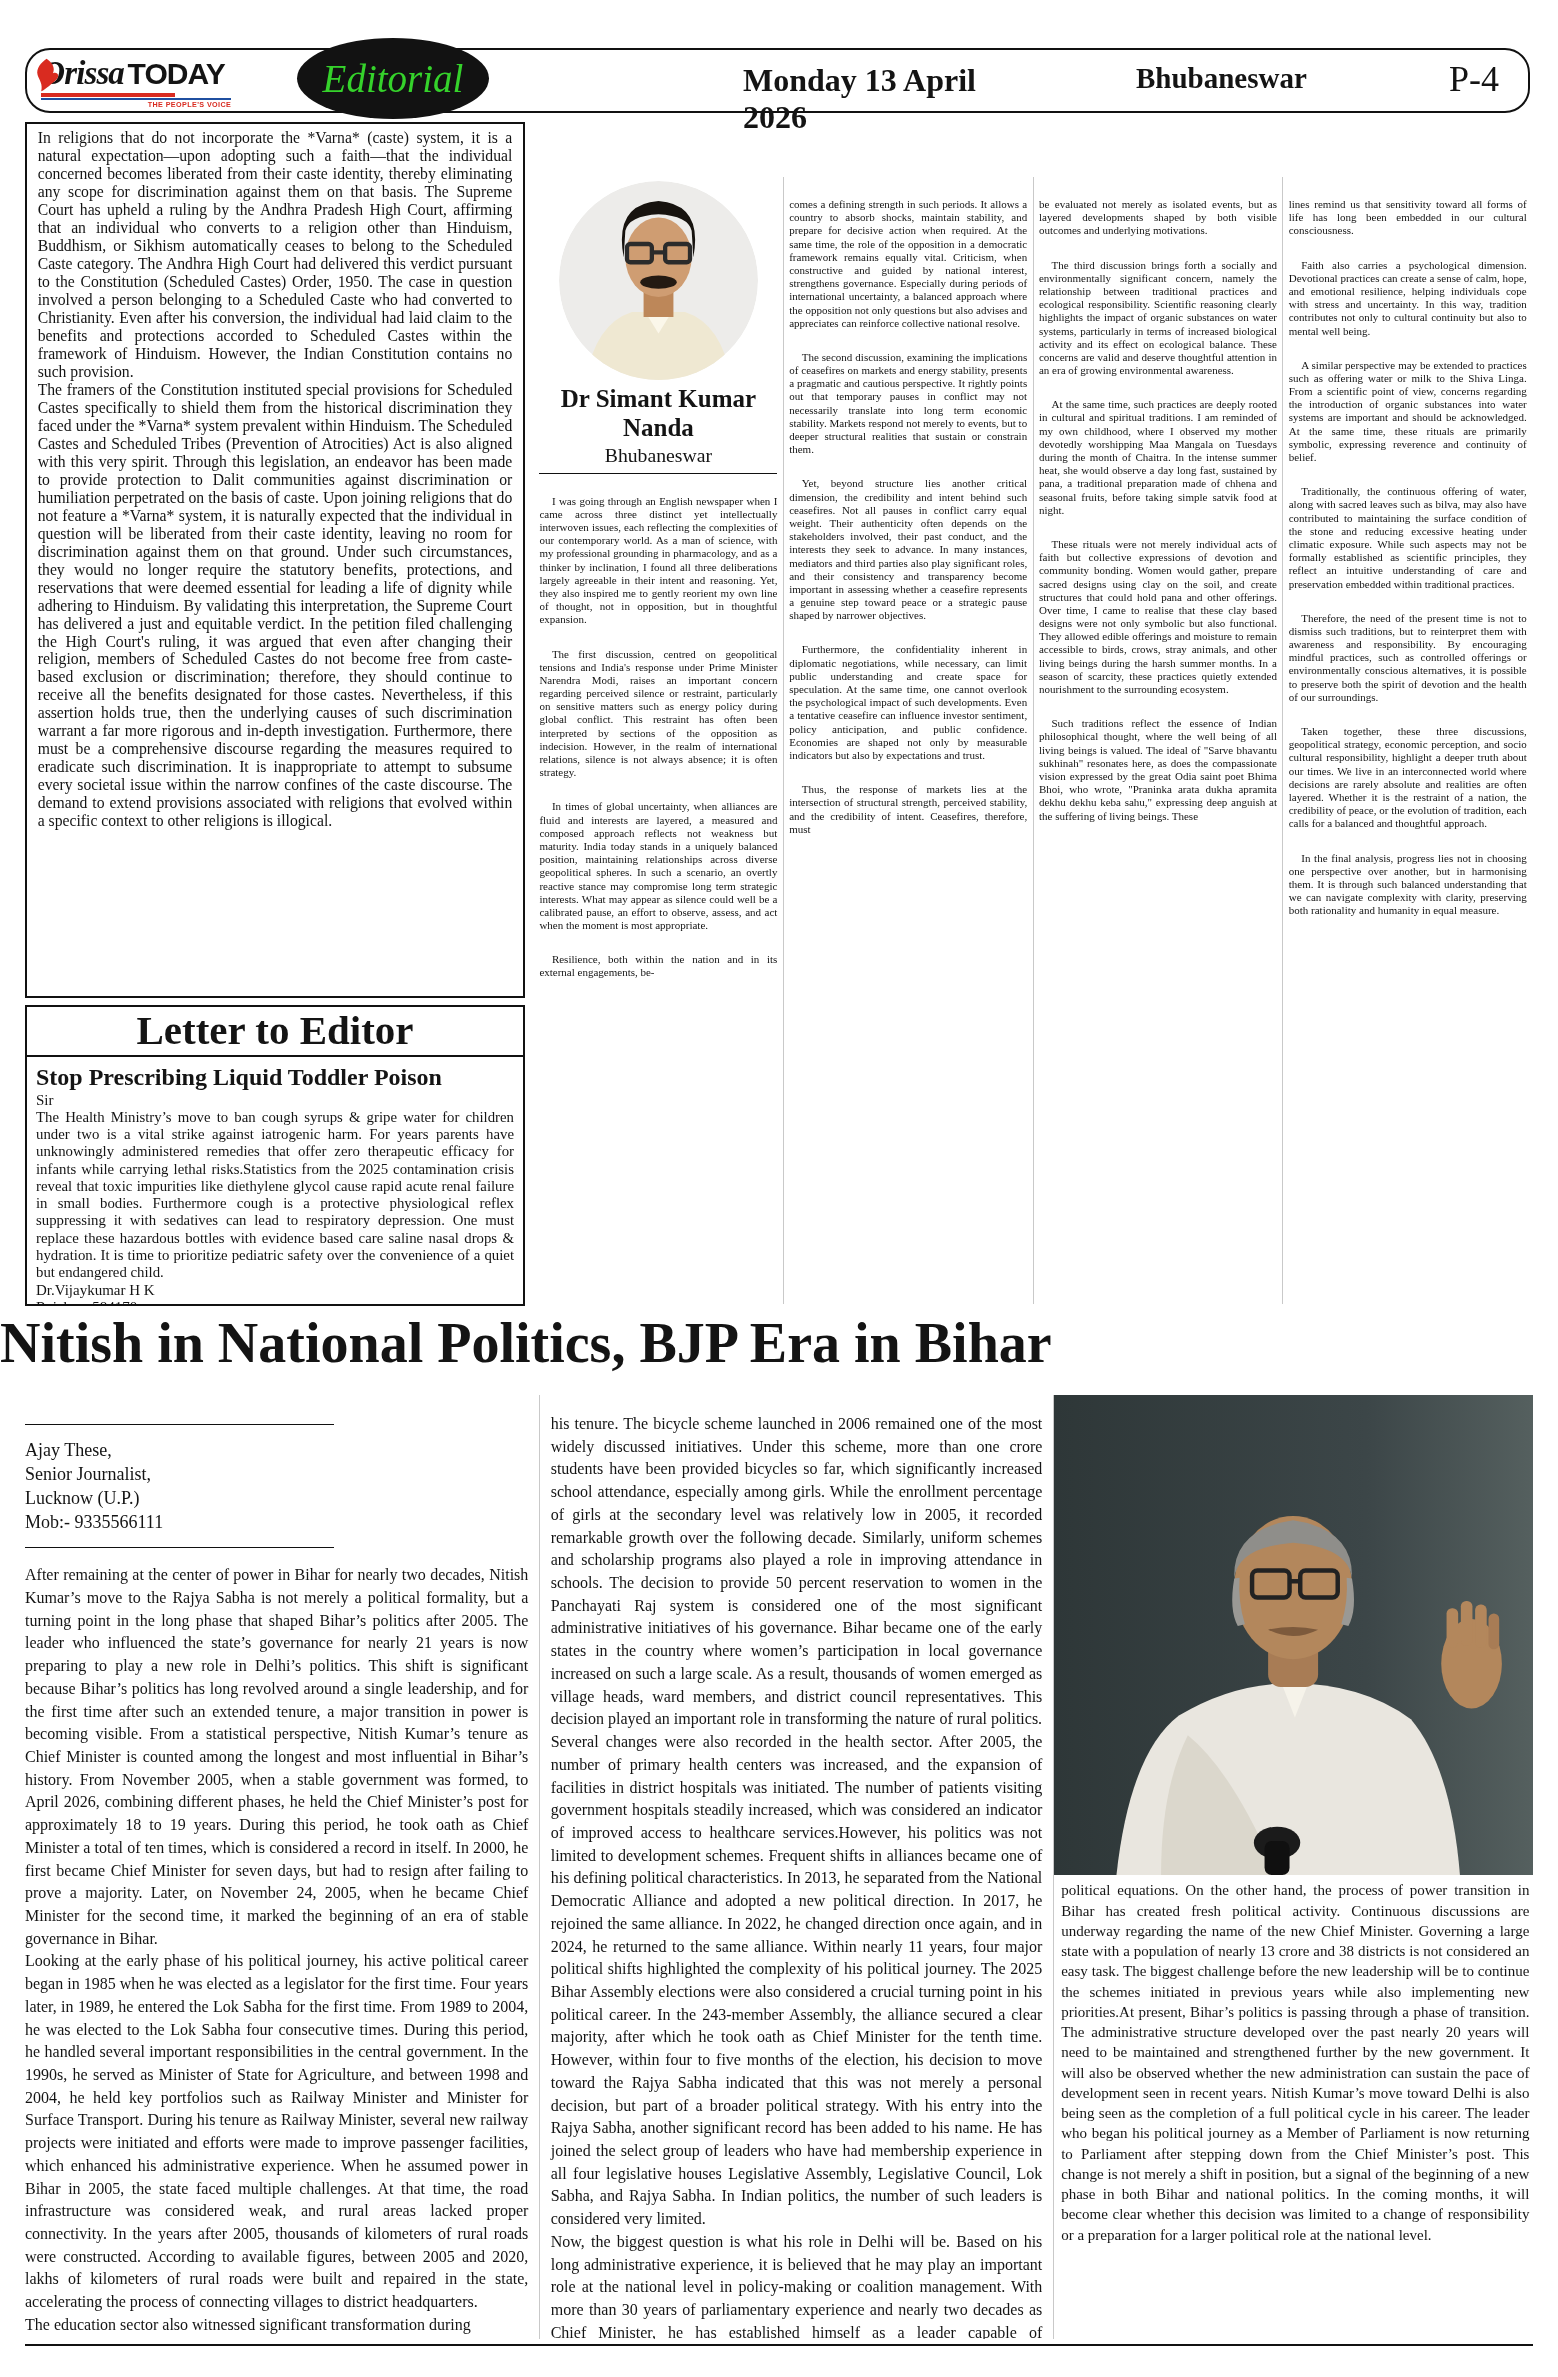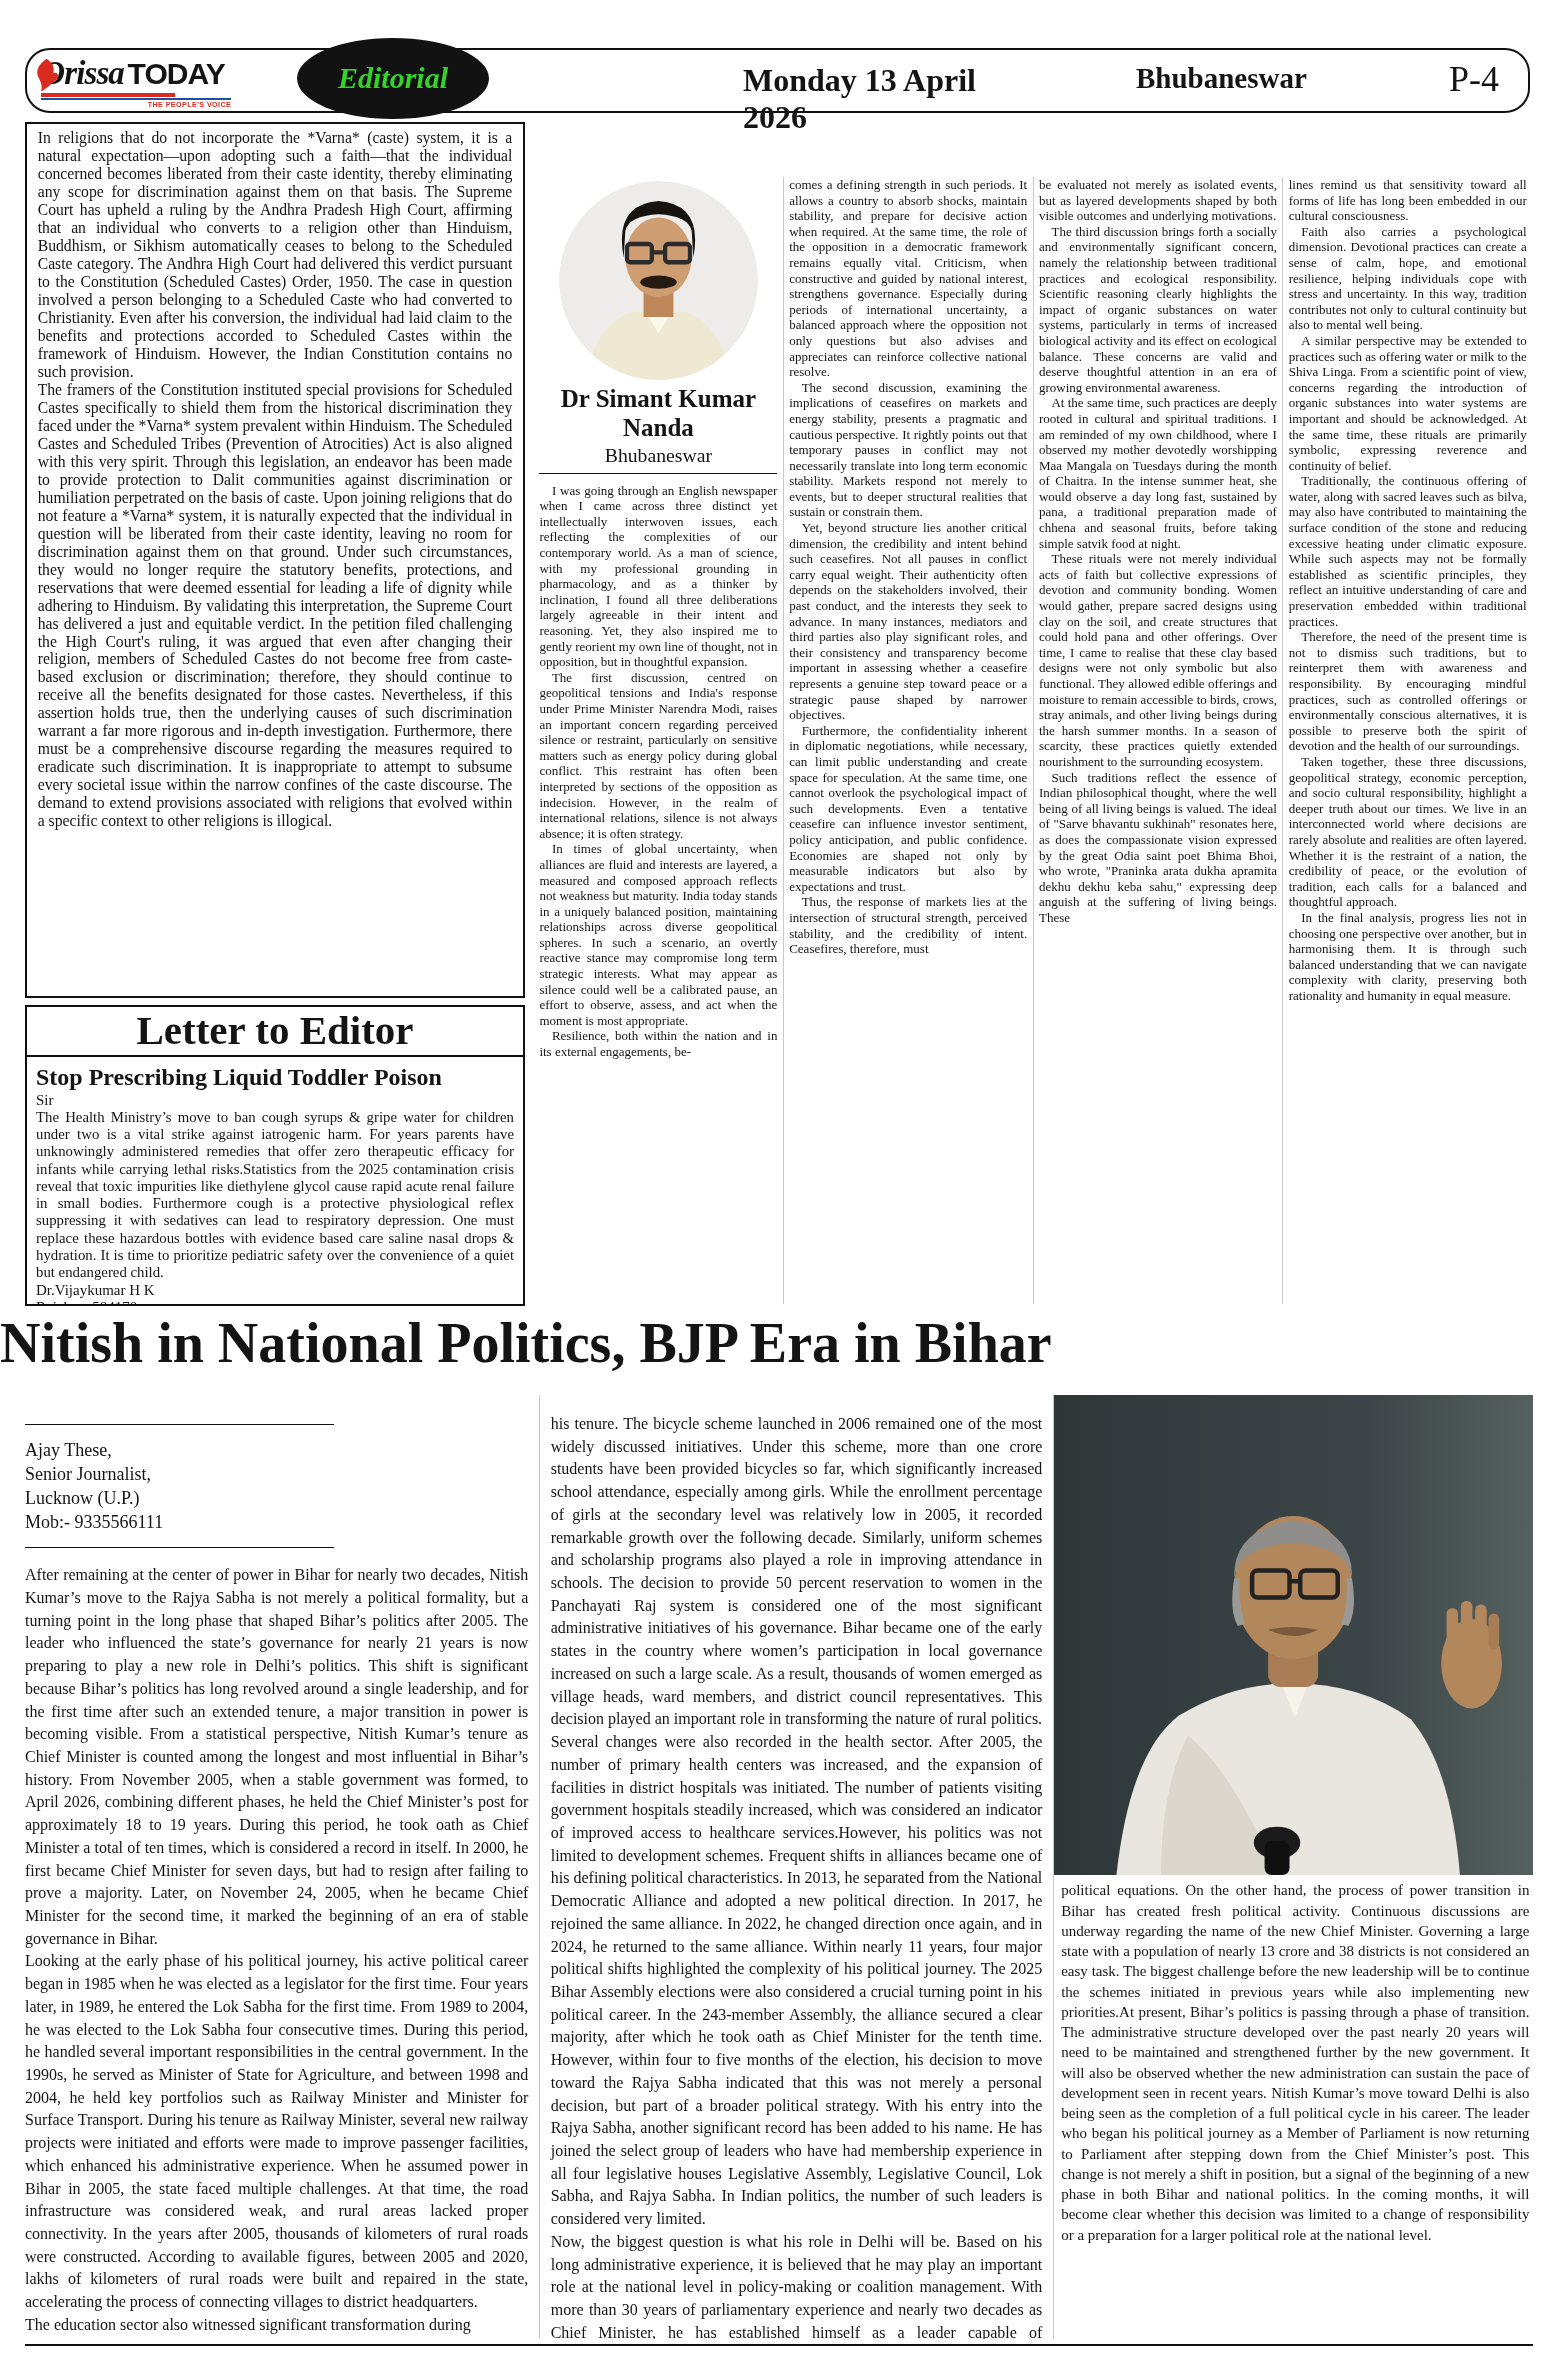--- a/index.html
+++ b/index.html
@@ -13,21 +13,21 @@
   .logo-line{display:flex;align-items:baseline;gap:3.6px;}
   .logo-orissa{font-style:italic;font-weight:bold;font-size:33px;letter-spacing:-0.9px;}
   .logo-today{font-family:"Liberation Sans","DejaVu Sans",sans-serif;font-weight:bold;font-size:30px;letter-spacing:-0.9px;}
   .bar-red{height:3.6px;background:#d92b20;width:134px;margin-top:0.9px;}
   .bar-blue{height:2.7px;background:#1f4fa0;width:190px;margin-top:0.9px;}
   .logo-tagline{font-family:"Liberation Sans",sans-serif;font-size:7.2px;color:#d92b20;
                 font-weight:bold;text-align:right;width:190px;letter-spacing:0.4px;}
   .logo-mark{position:absolute;left:-7.2px;top:1.8px;}
   .edit-oval{position:absolute;left:270px;top:-12.5px;width:192px;height:81px;background:#121212;
              border-radius:50%;display:flex;align-items:center;justify-content:center;}
-  .edit-oval span{color:#35d22b;font-style:italic;font-weight:bold;font-size:30px;}
+  .edit-oval span{color:#35d22b;font-style:italic;font-weight:normal;font-size:39px;}
   .mh-date{position:absolute;left:716px;top:11.6px;width:296px;text-align:left;font-weight:bold;font-size:32px;}
   .mh-city{position:absolute;left:1109px;top:11.6px;font-weight:bold;font-size:29px;}
   .mh-page{position:absolute;left:1422px;top:8px;font-size:36px;}
 
   
   .box{position:absolute;border:2.7px solid #111;background:#fff;box-sizing:border-box;overflow:hidden;}
   .p{margin:0;text-align:justify;}
   .ind{text-indent:12.5px;}
 
   
@@ -45,21 +45,21 @@
   .letter .p{font-size:14.8px;line-height:1.17;}
   .letter .sig{font-size:15px;margin:0;}
 
   
   .refl-head{position:absolute;left:528px;top:125px;width:1005px;text-align:center;
              font-size:39px;font-weight:bold;line-height:1.05;}
   .refl-cols{position:absolute;left:534px;top:177px;width:1001px;height:1127px;
              display:flex;overflow:hidden;}
   .rcol{width:238px;padding:0 5.4px;box-sizing:content-box;overflow:hidden;}
   .rcol + .rcol{border-left:0.9px solid #c9c9c9;}
-  .rcol .p{font-size:13px;line-height:1.2;}
+  .rcol .p{font-size:11px;line-height:1.2;margin-top:21px;}
   .portrait{width:199px;height:199px;border-radius:50%;overflow:hidden;margin:3.6px auto 5.4px auto;display:block;}
   .auth-name{text-align:center;font-weight:bold;font-size:25px;line-height:1.15;margin:1.8px 16px 0 16px;}
   .auth-city{text-align:center;font-size:19.7px;margin:1.8px 0 5.4px 0;}
   .auth-rule{border:0;border-top:1.8px solid #111;margin:0 0 9px 0;}
 
   
   .nitish-head{position:absolute;left:0;top:1315px;width:1558px;text-align:left;
                font-size:56px;font-weight:bold;line-height:1.0;}
   .nitish-cols{position:absolute;left:25px;top:1395px;width:1508px;height:944px;display:flex;overflow:hidden;}
   .ncol{box-sizing:border-box;overflow:hidden;}

